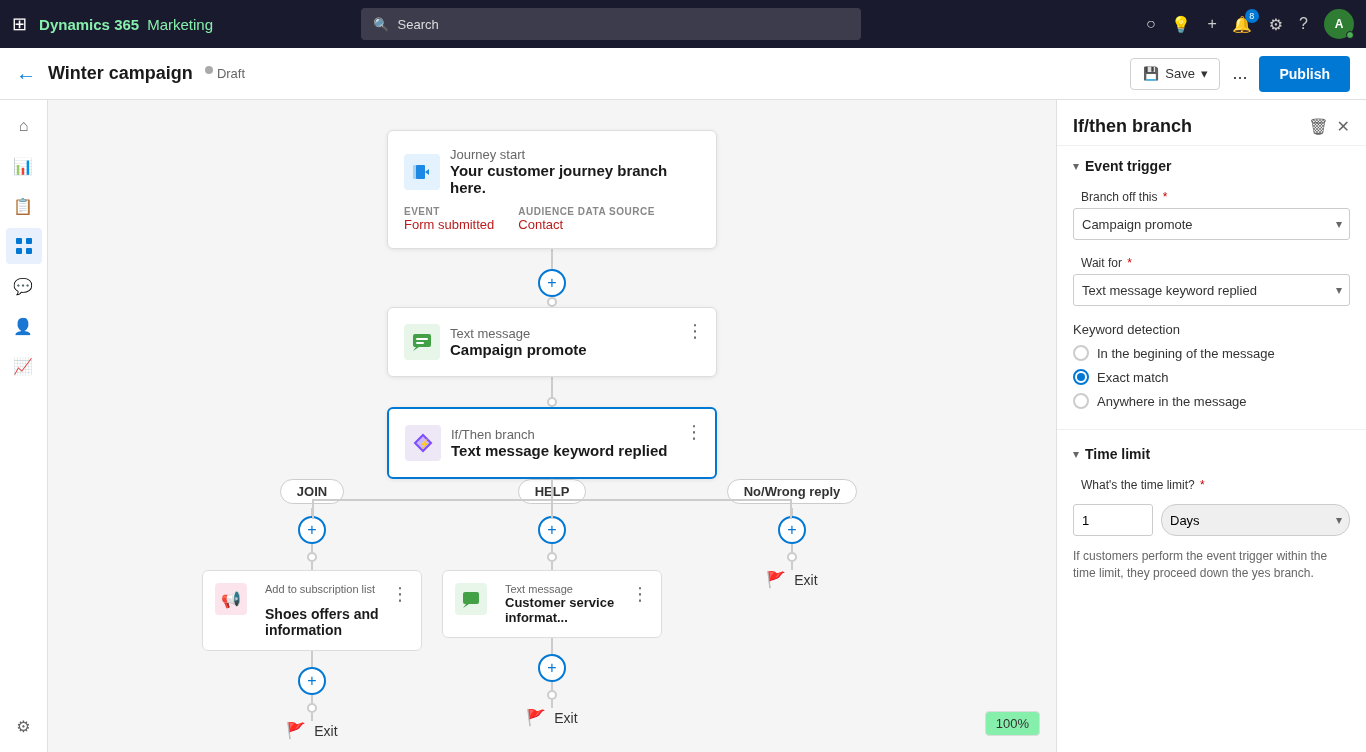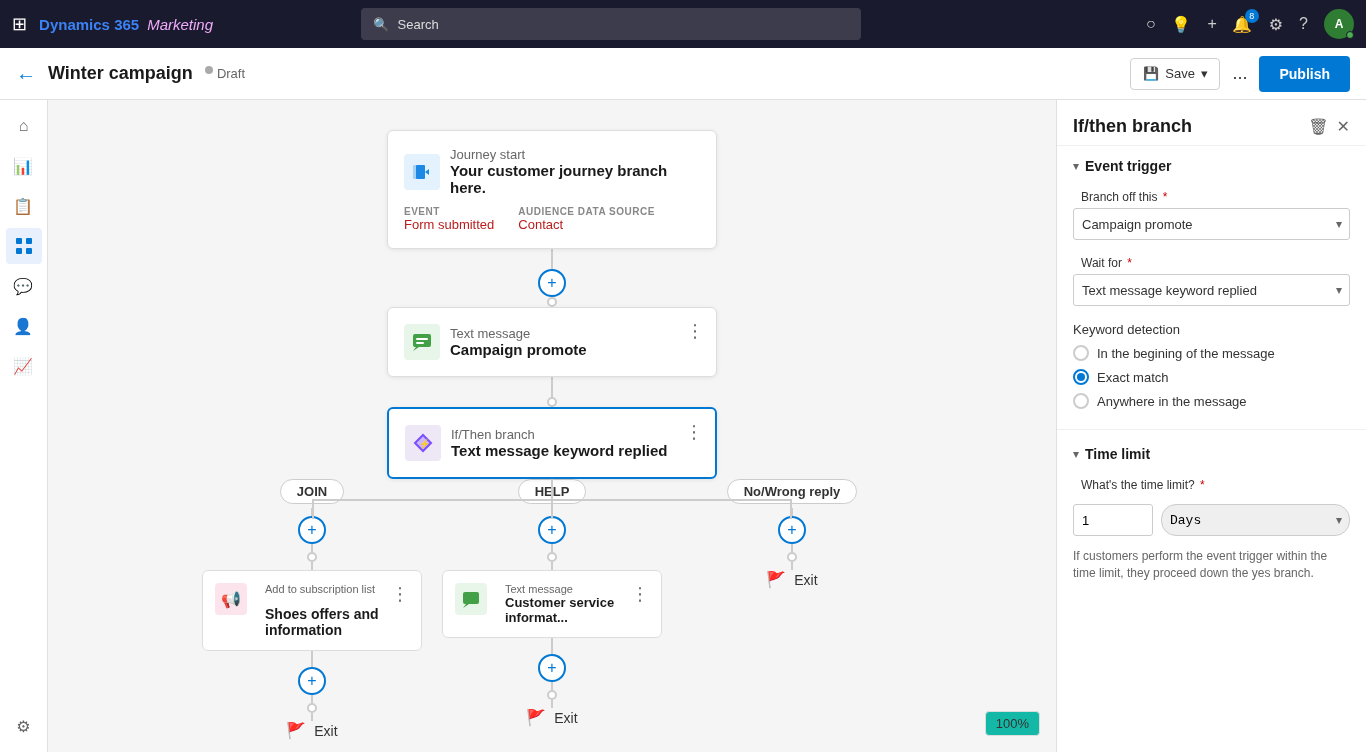--- a/index.html
+++ b/index.html
@@ -10,22 +10,22 @@
       background: #1a1a2e;
       height: 48px;
       display: flex;
       align-items: center;
       padding: 0 12px;
       gap: 12px;
       color: white;
     }
     .topnav-grid { color: white; font-size: 18px; cursor: pointer; }
     .topnav-brand { display: flex; align-items: center; gap: 8px; }
-    .topnav-brand-d365 { font-weight: 700; font-size: 15px; color: #3b82f6; }
-    .topnav-brand-app { font-size: 15px; color: #f0abfc; font-style: italic; }
+    .topnav-brand-d365 { font-weight: 700; font-size: 15px; color: #86efac; }
+    .topnav-brand-app { font-size: 15px; color: #86efac; }
     .topnav-search {
       flex: 1;
       max-width: 500px;
       margin: 0 auto;
       background: rgba(255,255,255,0.15);
       border-radius: 4px;
       height: 32px;
       display: flex;
       align-items: center;
       padding: 0 12px;
@@ -233,21 +233,21 @@
       gap: 8px;
       font-size: 14px;
       color: #333;
     }
     .exit-flag { color: #e65100; font-size: 16px; }
 
     .zoom-indicator {
       position: absolute;
       bottom: 16px;
       right: 16px;
-      background: #14b8a6;
+      background: #86efac;
       border: 1px solid #ddd;
       border-radius: 4px;
       padding: 4px 10px;
       font-size: 13px;
       color: #333;
     }
 
     
     .right-panel {
       width: 310px;
@@ -365,21 +365,20 @@
       flex: 1;
     }
     .time-select-wrapper select {
       width: 100%;
       height: 32px;
       border: 1px solid #ccc;
       border-radius: 15px;
       padding: 0 8px;
       font-size: 13px;
       appearance: none;
-      font-family: Liberation Mono, monospace;
     }
     .time-select-chevron {
       position: absolute;
       right: 8px;
       top: 50%;
       transform: translateY(-50%);
       pointer-events: none;
       font-size: 12px;
       color: #666;
     }

